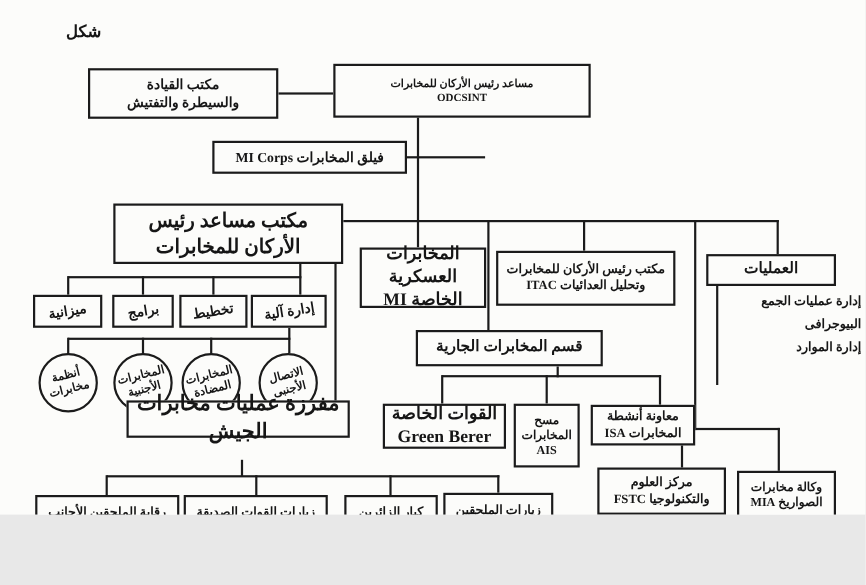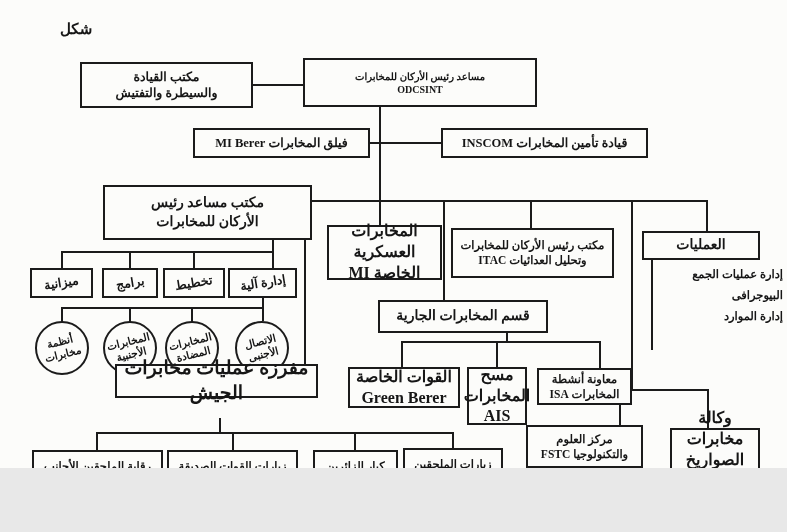--- a/index.html
+++ b/index.html
@@ -20,21 +20,21 @@
   .circle{
     position:absolute;box-sizing:border-box;background:#fcfcfa;
     border:2px solid #1b1b1b;border-radius:50%;
     display:flex;align-items:center;justify-content:center;
     text-align:center;font-weight:bold;
   }
   .circle .lbl{white-space:pre-line;font-size:10.5px;line-height:1.25;transform:rotate(-14deg);}
   .tilt{display:inline-block;transform:rotate(-9deg);white-space:pre-line;}
   .fs12{font-size:16px;}
   .fs115{font-size:11.5px;}
-  .fs11{font-size:16px;}
+  .fs11{font-size:11px;}
   .hl{position:absolute;height:2px;background:#1b1b1b;}
   .vl{position:absolute;width:2px;background:#1b1b1b;}
   .figure-label{position:absolute;left:60px;top:20px;font-weight:bold;font-size:15px;}
   .caption{
     position:absolute;left:200px;top:484px;width:300px;text-align:center;
     font-weight:bold;font-size:20px;
   }
   .ops-list{
     position:absolute;left:671px;top:264px;width:112px;
     text-align:right;font-weight:bold;font-size:11.5px;line-height:21px;
@@ -80,24 +80,23 @@
   <div class="vl" style="left:219px;top:418px;height:15px"></div>
   <div class="vl" style="left:96px;top:432px;height:18px"></div>
   <div class="vl" style="left:232px;top:432px;height:18px"></div>
   <div class="vl" style="left:354px;top:432px;height:18px"></div>
   <div class="vl" style="left:452px;top:432px;height:16px"></div>
 
   <div class="box" style="left:80px;top:62px;width:173px;height:46px">مكتب القيادة
 والسيطرة والتفتيش</div>
   <div class="box" style="left:303px;top:58px;width:234px;height:49px;font-size:10px">مساعد رئيس الأركان للمخابرات
 ODCSINT</div>
-  <div class="box" style="left:193px;top:128px;width:177px;height:30px">فيلق المخابرات MI Berer</div>
-  <div class="box" style="left:441px;top:128px;width:207px;height:30px">قيادة تأمين المخابرات INSCOM</div>
+  <div class="box" style="left:193px;top:128px;width:177px;height:30px">فيلق المخابرات MI Corps</div>
 
-  <div class="box" style="left:103px;top:185px;width:209px;height:55px;font-size:14px">مكتب مساعد رئيس
+  <div class="box" style="left:103px;top:185px;width:209px;height:55px;font-size:18px">مكتب مساعد رئيس
 الأركان للمخابرات</div>
 
   <div class="box" style="left:30px;top:268px;width:63px;height:30px">
     <span class="tilt">ميزانية</span>
   </div>
   <div class="box" style="left:102px;top:268px;width:56px;height:30px">
     <span class="tilt">برامج</span>
   </div>
   <div class="box" style="left:163px;top:268px;width:62px;height:30px">
     <span class="tilt">تخطيط</span>
@@ -137,21 +136,21 @@
 
   <div class="box" style="left:378px;top:300px;width:170px;height:33px;font-size:14px">قسم المخابرات الجارية</div>
 
   <div class="box fs12" style="left:348px;top:367px;width:112px;height:41px">القوات الخاصة
 Green Berer</div>
   <div class="box fs11" style="left:467px;top:367px;width:60px;height:58px">مسح
 المخابرات
 AIS</div>
   <div class="box fs115" style="left:537px;top:368px;width:95px;height:37px">معاونة أنشطة
 المخابرات ISA</div>
-  <div class="box fs115" style="left:526px;top:425px;width:117px;height:43px">مركز العلوم
+  <div class="box fs115" style="left:543px;top:425px;width:117px;height:43px">مركز العلوم
 والتكنولوجيا FSTC</div>
   <div class="box fs11" style="left:670px;top:428px;width:90px;height:44px">وكالة مخابرات
 الصواريخ MIA</div>
 
   <div class="box" style="left:115px;top:364px;width:203px;height:34px;font-size:19px">مفرزة عمليات مخابرات الجيش</div>
 
   <div class="box fs115" style="left:403px;top:448px;width:100px;height:32px">زيارات الملحقين</div>
   <div class="box fs115" style="left:313px;top:450px;width:85px;height:32px">كبار الزائرين</div>
   <div class="box fs115" style="left:167px;top:450px;width:131px;height:32px">زيارات القوات الصديقة</div>
   <div class="box fs115" style="left:32px;top:450px;width:131px;height:32px">رقابة الملحقين الأجانب</div>

